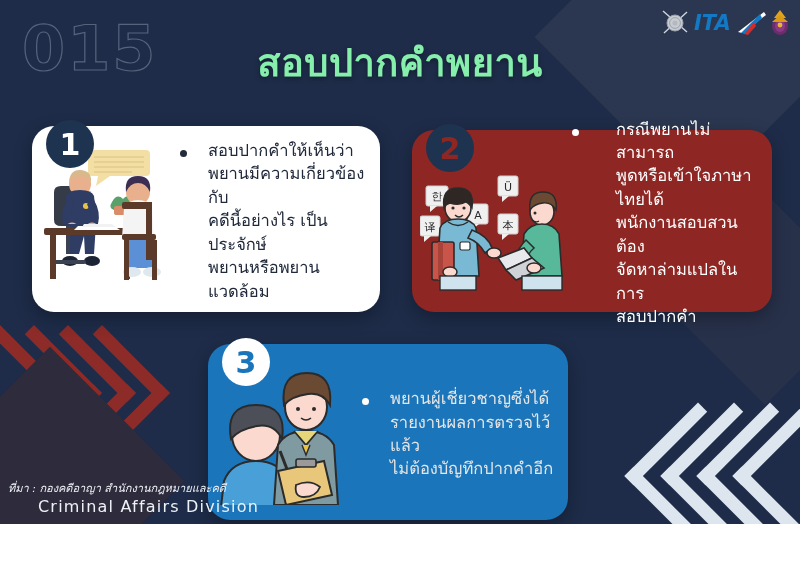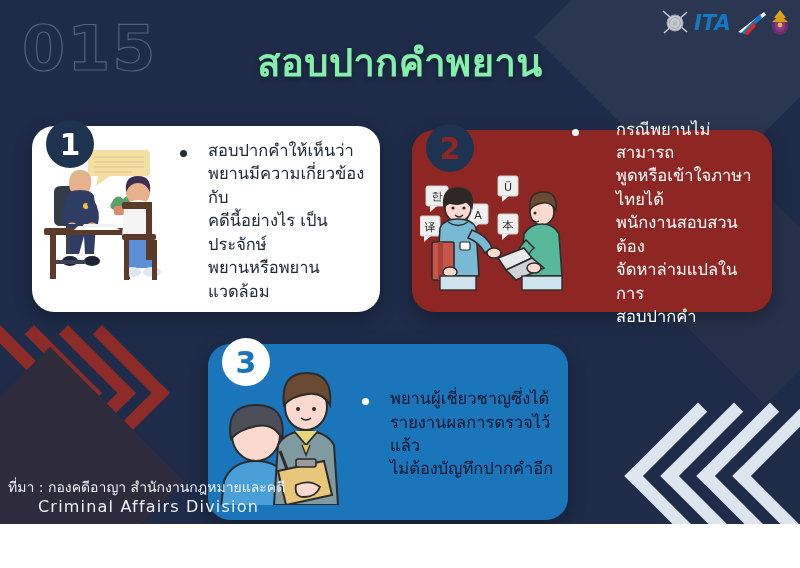--- a/index.html
+++ b/index.html
@@ -166,30 +166,30 @@
   #card2 .body-text { color: #ffffff; margin-left: 16px; }
 
   
   #card3 {
     left: 208px; top: 344px;
     width: 360px; height: 176px;
     background: #1b75bb;
   }
   #card3 .badge { background: #ffffff; color: #1b75bb; }
   #card3 .bullet { background: #ffffff; }
-  #card3 .body-text { color: #0f172a; }
+  #card3 .body-text { color: #e5e5e5; }
 
   
   .footer {
     position: absolute;
     left: 8px; bottom: 6px;
     color: #eef1f6;
     line-height: 1.35;
   }
-  .footer .src-th { font-size: 14px; }
+  .footer .src-th { font-size: 11px; font-style: italic; }
   .footer .src-en { font-size: 16px; letter-spacing: 1.2px; padding-left: 30px; }
 
   svg { display: block; }
 </style>
 </head>
 <body>
 
 <div id="slide">
 
   <div class="bg-layer">

